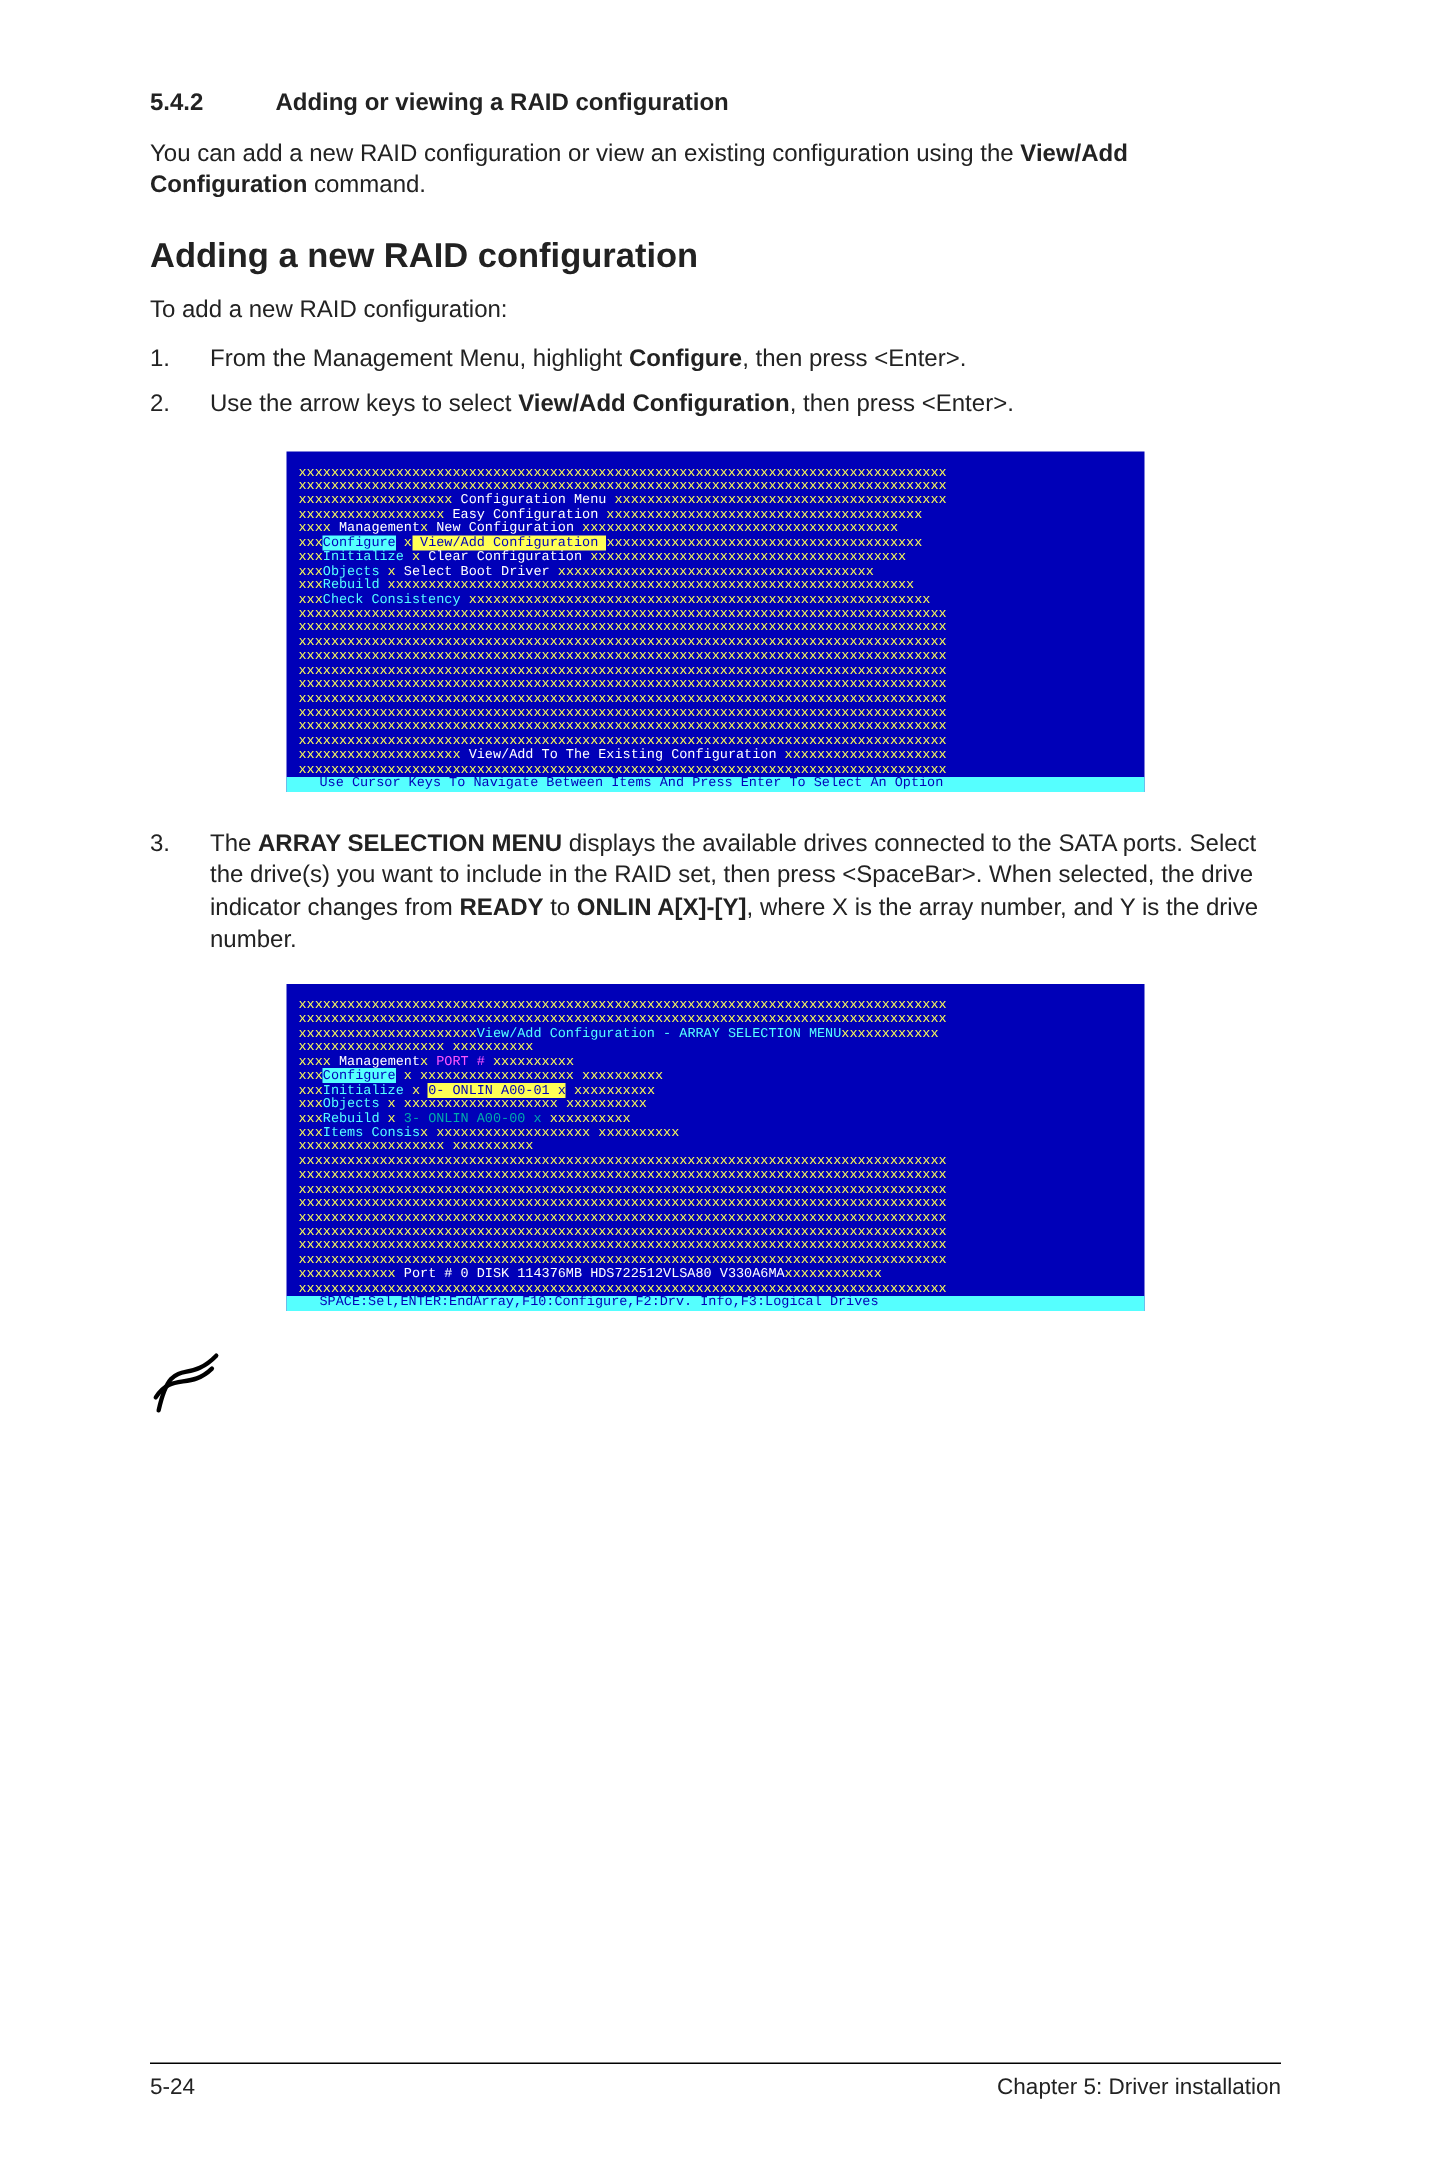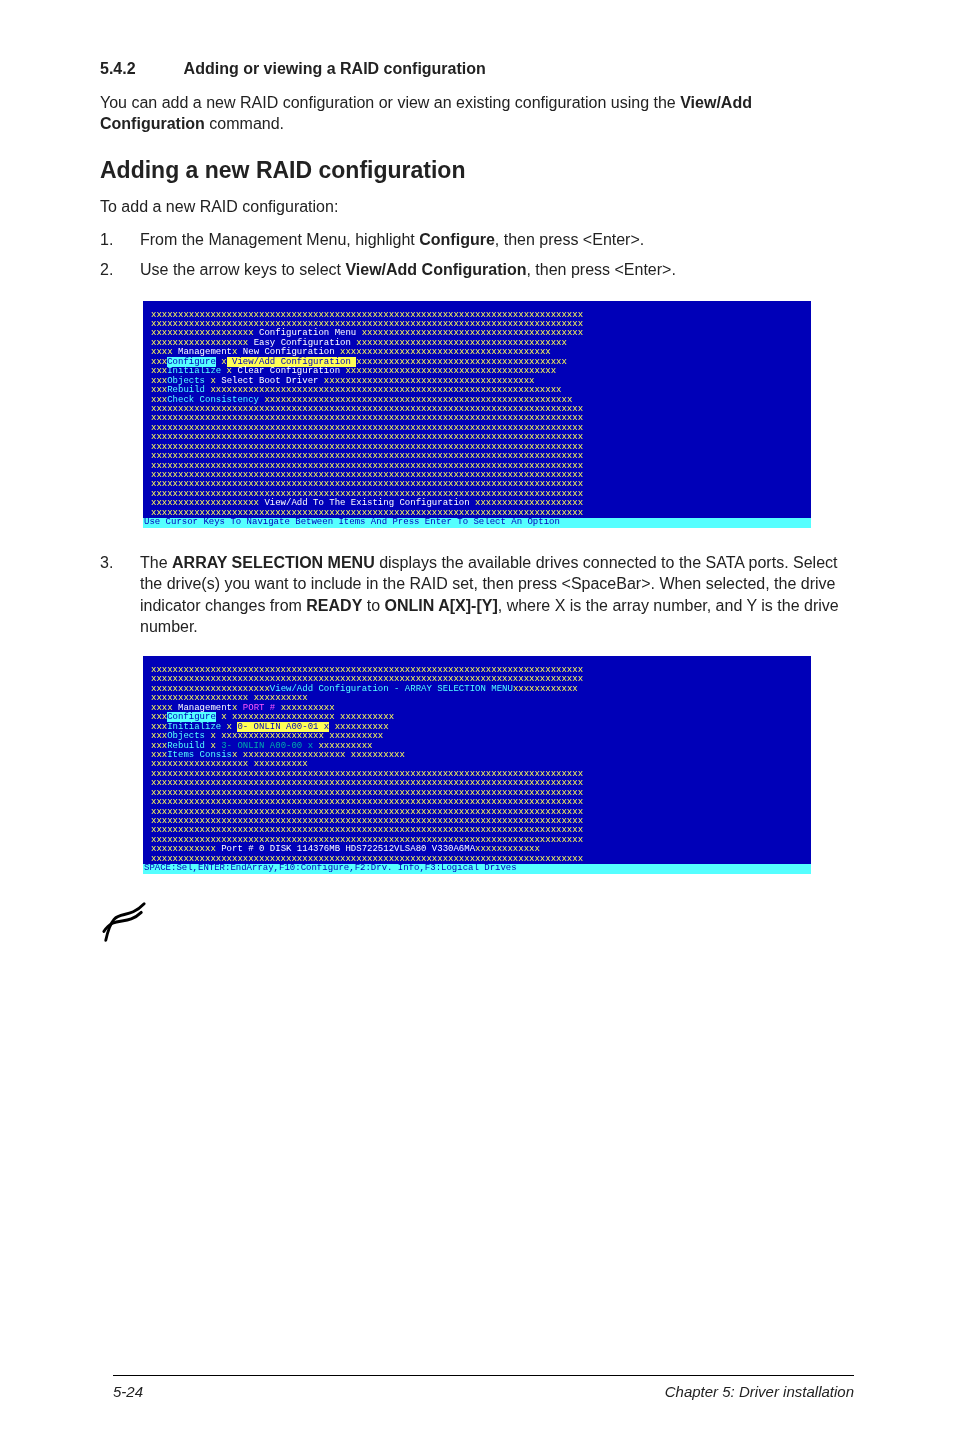--- a/index.html
+++ b/index.html
@@ -29,39 +29,39 @@
   p.lead { margin-bottom: 12px; }
   ol.steps { list-style: none; margin-bottom: 20px; }
   ol.steps li {
     display: flex;
     margin-bottom: 8px;
   }
   ol.steps li .idx { width: 40px; flex: 0 0 40px; }
   ol.steps li .txt { flex: 1; }
   .blue-screen {
     margin: 0 auto 24px auto;
-    width: 668px;
+    width: 572px;
     background: #0000b8;
     color: #fff;
     font-family: "Courier New", monospace;
     font-size: 9px;
     line-height: 1.05;
     padding: 10px 8px 0 8px;
     white-space: nowrap;
   }
   .blue-screen .yellow { color: #ffff55; }
   .blue-screen .cyan { color: #55ffff; }
   .blue-screen .white { color: #ffffff; }
   .blue-screen .hl { background: #55ffff; color: #0000b8; }
   .blue-screen .hl2 { background: #ffff55; color: #0000b8; }
   .blue-screen .magenta { color: #ff55ff; }
   .blue-screen .darkcy { color:#00aaaa; }
   .blue-screen .statusbar {
     background:#55ffff; color:#0000b8; display:block;
-    margin: 0 -8px; padding: 0 1px;
+    margin: 0 -8px; padding: 0 22px;
   }
   p.step3 {
     margin-bottom: 18px;
     display: flex;
   }
   p.step3 .idx { width: 40px; flex: 0 0 40px; }
   p.step3 .txt { flex: 1; }
   .note-row {
     display: flex;
     align-items: center;
@@ -75,23 +75,22 @@
   }
   .note-icon svg { width: 48px; height: 48px; }
   .footer-line { border: none; border-top: 1px solid #000; margin-top: 10px; }
   .footer {
     display: flex; justify-content: space-between;
     font-size: 15px;
     padding-top: 6px;
   }
   .foot-wrap {
     position: absolute;
-    left: 113px; right: 100px;
+    left: 100px; right: 100px;
     bottom: 36px;
-    font-style: italic;
   }
 </style>
 </head>
 <body>
 
 <h1 class="sec-title">
   <span class="num">5.4.2</span><span>Adding or viewing a RAID configuration</span>
 </h1>
 
 <p class="intro">

